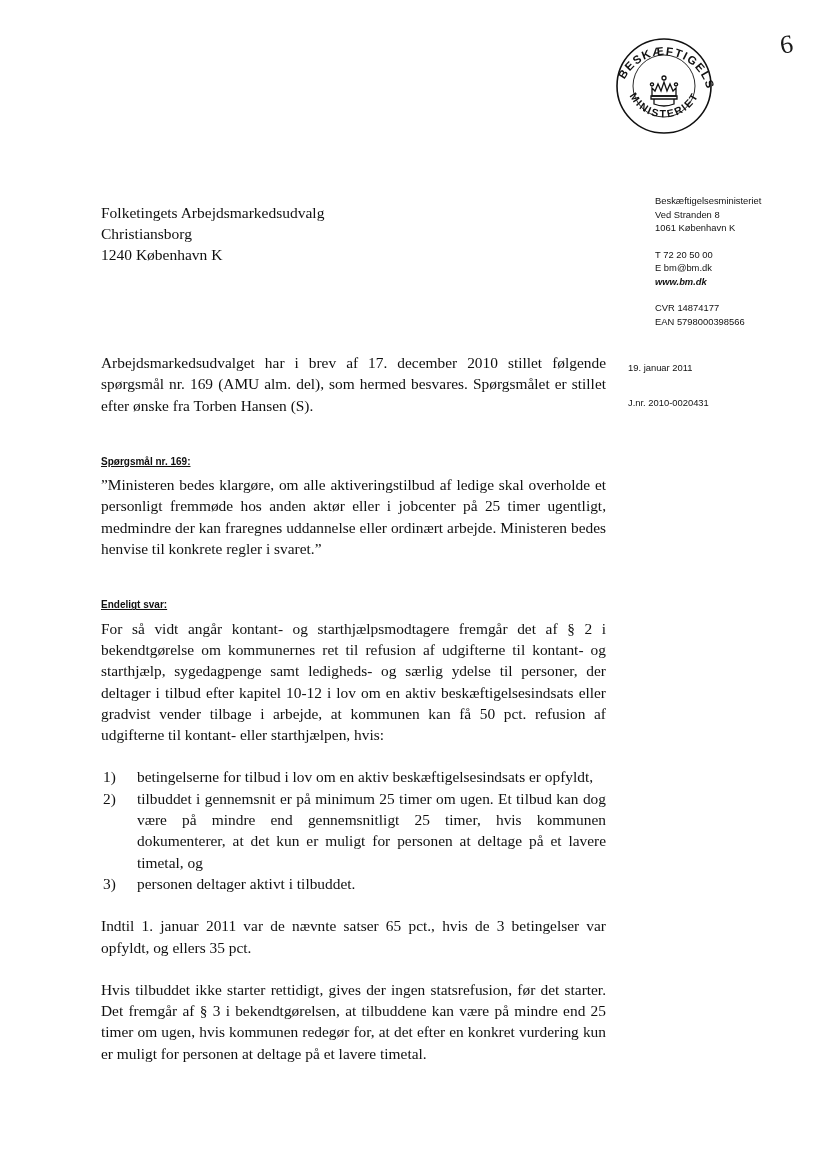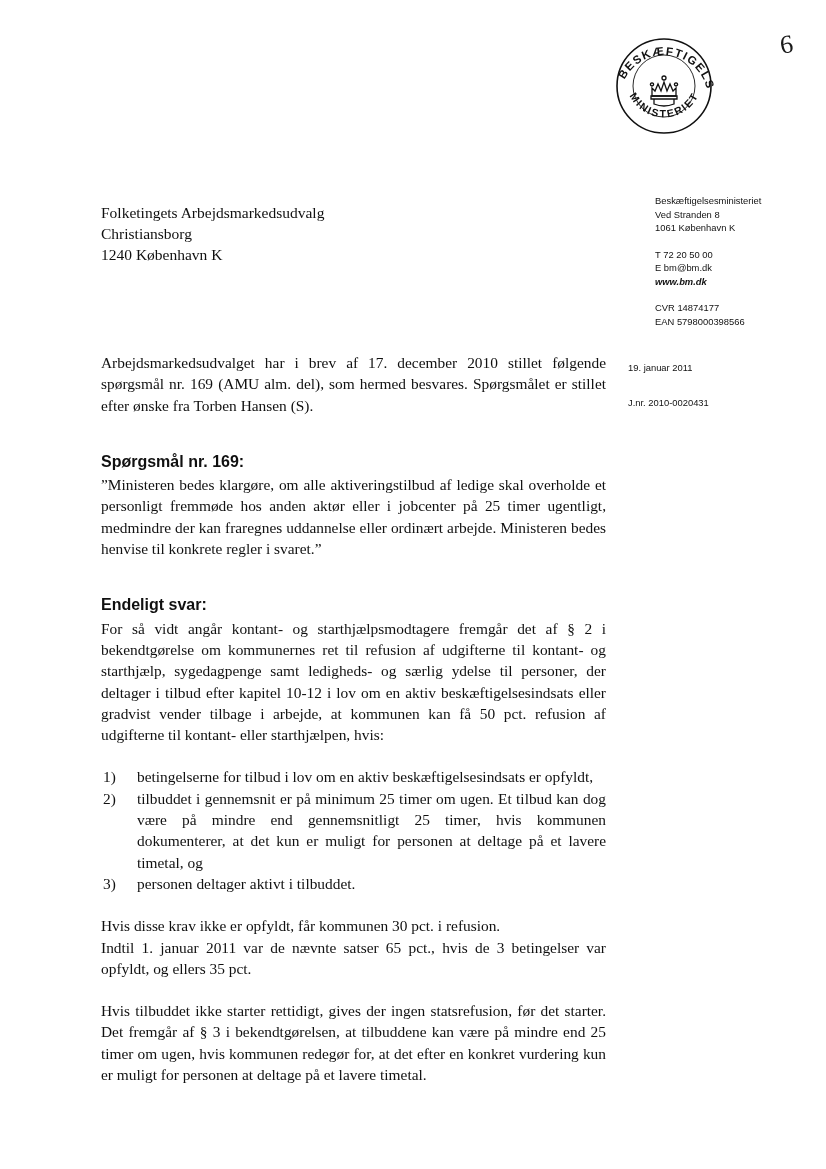--- a/index.html
+++ b/index.html
@@ -91,22 +91,23 @@
     width: 505px;
     font-size: 15.4px;
     line-height: 21.3px;
     text-align: justify;
   }
   .body p { margin: 0 0 21px 0; }
   .body p.tight { margin-bottom: 0; }
   .heading {
     font-family: "Liberation Sans", sans-serif;
     font-weight: bold;
-    font-size: 16px;
+    font-size: 10px;
     margin: 0 0 2px 0;
+    text-decoration: underline;
   }
   .spacer-md { height: 14px; }
 
   ol.numlist {
     margin: 0 0 21px 0;
     padding: 0;
     list-style: none;
   }
   ol.numlist li {
     position: relative;
@@ -205,19 +206,18 @@
       <li>
         <span class="num">2)</span>
         <span>tilbuddet i gennemsnit er på minimum 25 timer om ugen. Et tilbud kan dog være på mindre end gennemsnitligt 25 timer, hvis kommunen dokumenterer, at det kun er muligt for personen at deltage på et lavere timetal, og</span>
       </li>
       <li>
         <span class="num">3)</span>
         <span>personen deltager aktivt i tilbuddet.</span>
       </li>
     </ol>
 
-    <p class="tight noindent">Hvis disse krav ikke er opfyldt, får kommunen 30 pct. i refusion.</p>
     <p>Indtil 1. januar 2011 var de nævnte satser 65 pct., hvis de 3 betingelser var opfyldt, og ellers 35 pct.</p>
     <p>Hvis tilbuddet ikke starter rettidigt, gives der ingen statsrefusion, før det starter. Det fremgår af § 3 i bekendtgørelsen, at tilbuddene kan være på mindre end 25 timer om ugen, hvis kommunen redegør for, at det efter en konkret vurdering kun er muligt for personen at deltage på et lavere timetal.</p>
 
   </div>
 
 </div>
 
 </body></html>

